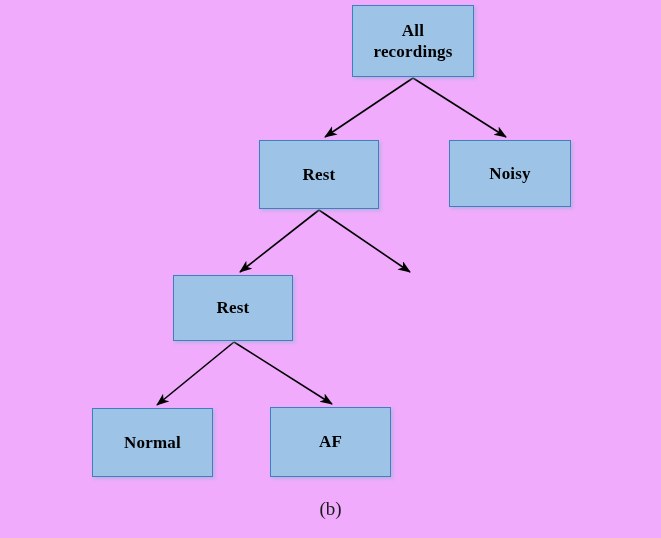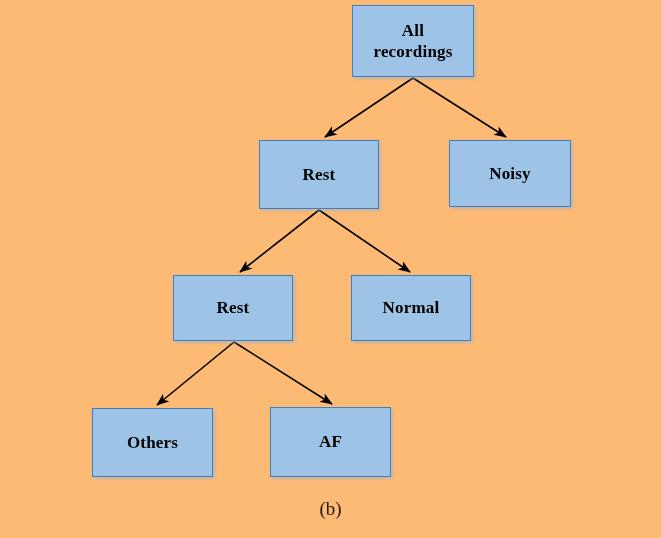--- a/index.html
+++ b/index.html
@@ -4,21 +4,21 @@
 <style>
   html, body {
     margin: 0;
     padding: 0;
     background: #ffffff;
   }
   #figure {
     position: relative;
     width: 661px;
     height: 538px;
-    background: #fdba74;
+    background: #f0abfc;
     font-family: "Liberation Serif", "DejaVu Serif", serif;
     overflow: hidden;
   }
   #connector-layer {
     position: absolute;
     left: 0;
     top: 0;
     width: 661px;
     height: 538px;
     pointer-events: none;
@@ -86,26 +86,23 @@
   </div>
 
   <div class="node" style="left: 449px; top: 140px; width: 122px; height: 67px; background: rgb(157, 195, 230); border-color: rgb(63, 127, 193); color: rgb(0, 0, 0);">
     <span class="node-label">Noisy</span>
   </div>
 
   <div class="node" style="left: 173px; top: 275px; width: 120px; height: 66px; background: rgb(157, 195, 230); border-color: rgb(63, 127, 193); color: rgb(0, 0, 0);">
     <span class="node-label">Rest</span>
   </div>
 
-  <div class="node" style="left: 351px; top: 275px; width: 120px; height: 66px; background: rgb(157, 195, 230); border-color: rgb(63, 127, 193); color: rgb(0, 0, 0);">
-    <span class="node-label">Normal</span>
-  </div>
 
   <div class="node" style="left: 92px; top: 408px; width: 121px; height: 69px; background: rgb(157, 195, 230); border-color: rgb(63, 127, 193); color: rgb(0, 0, 0);">
-    <span class="node-label">Others</span>
+    <span class="node-label">Normal</span>
   </div>
 
   <div class="node" style="left: 270px; top: 407px; width: 121px; height: 70px; background: rgb(157, 195, 230); border-color: rgb(63, 127, 193); color: rgb(0, 0, 0); font-family: Liberation Serif, serif;">
     <span class="node-label">AF</span>
   </div>
 
   <div id="caption">(b)</div>
 
 </div>
 

